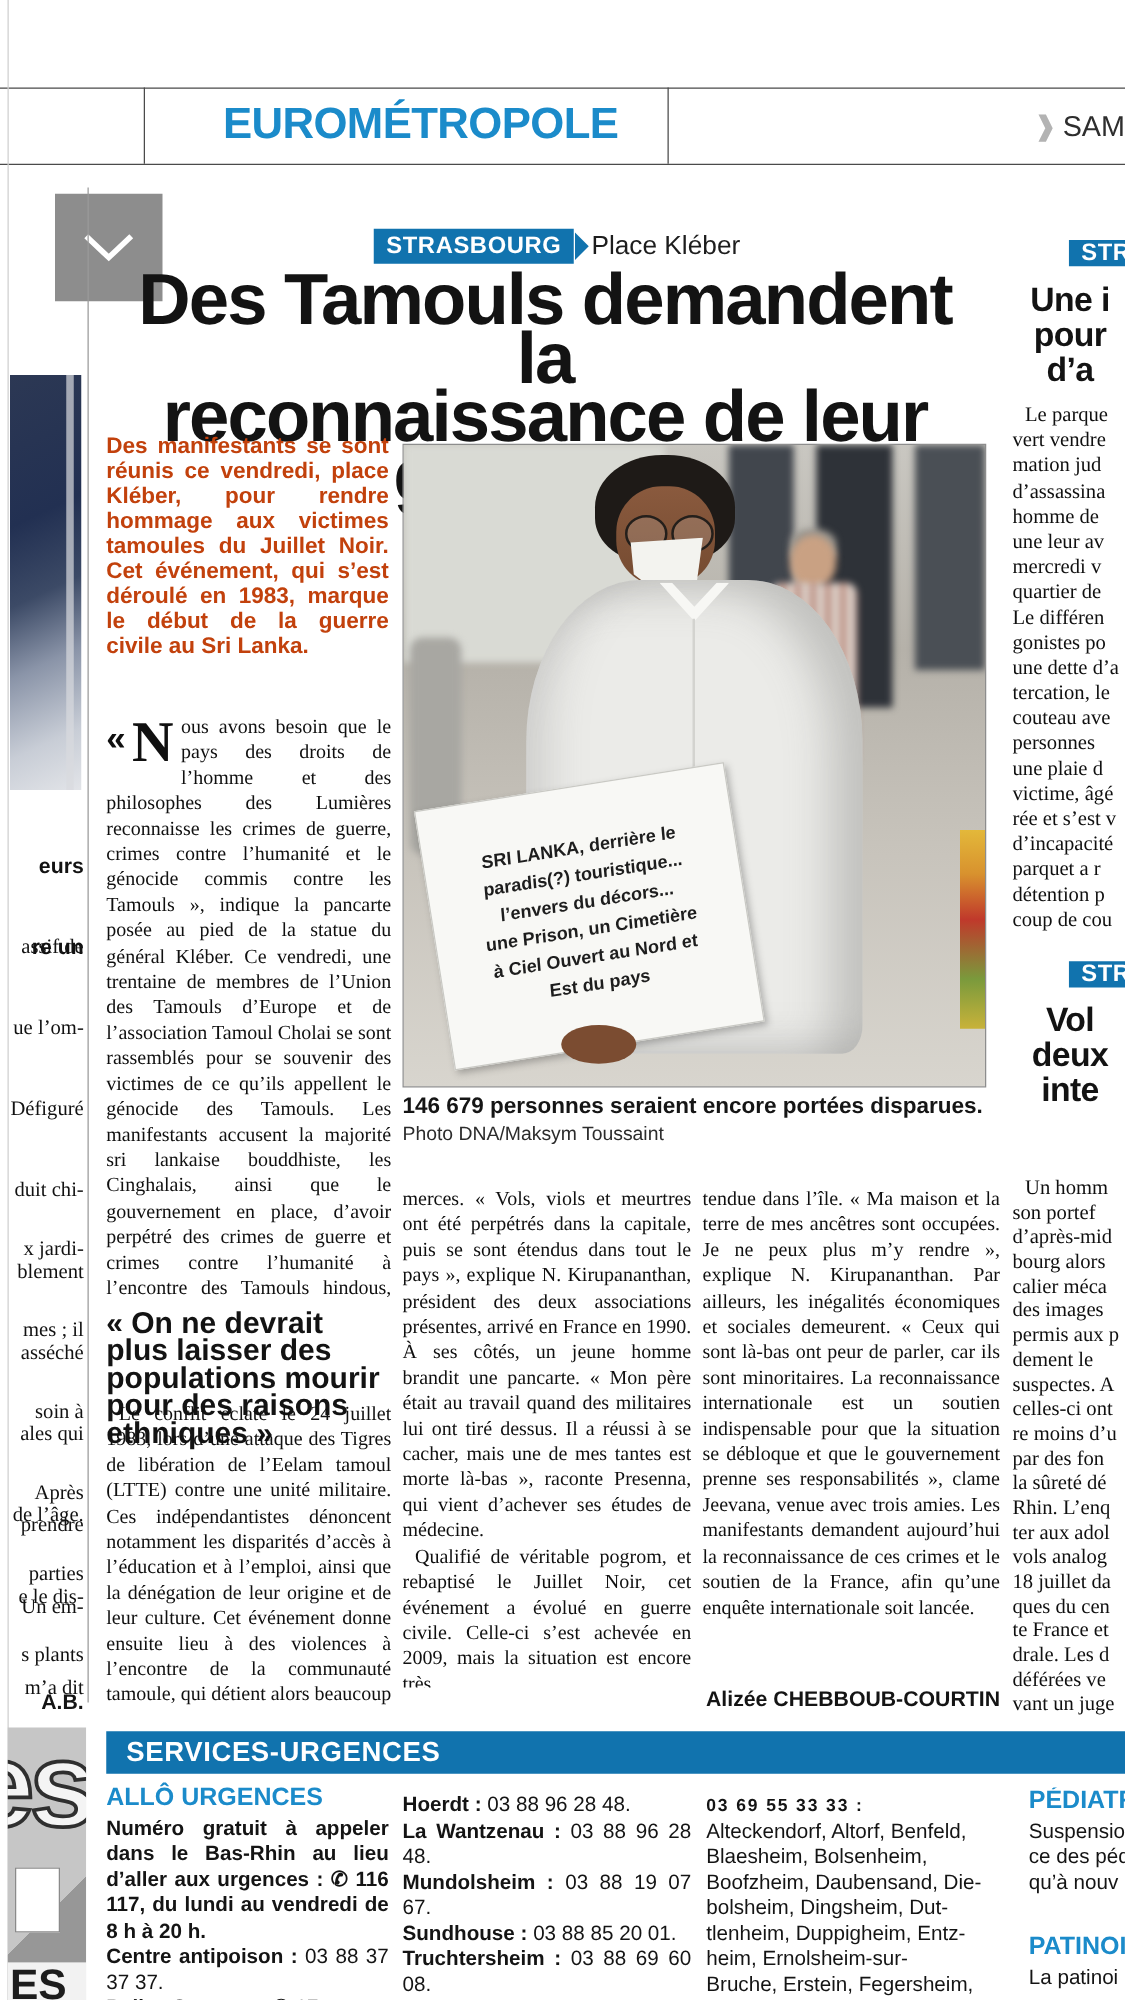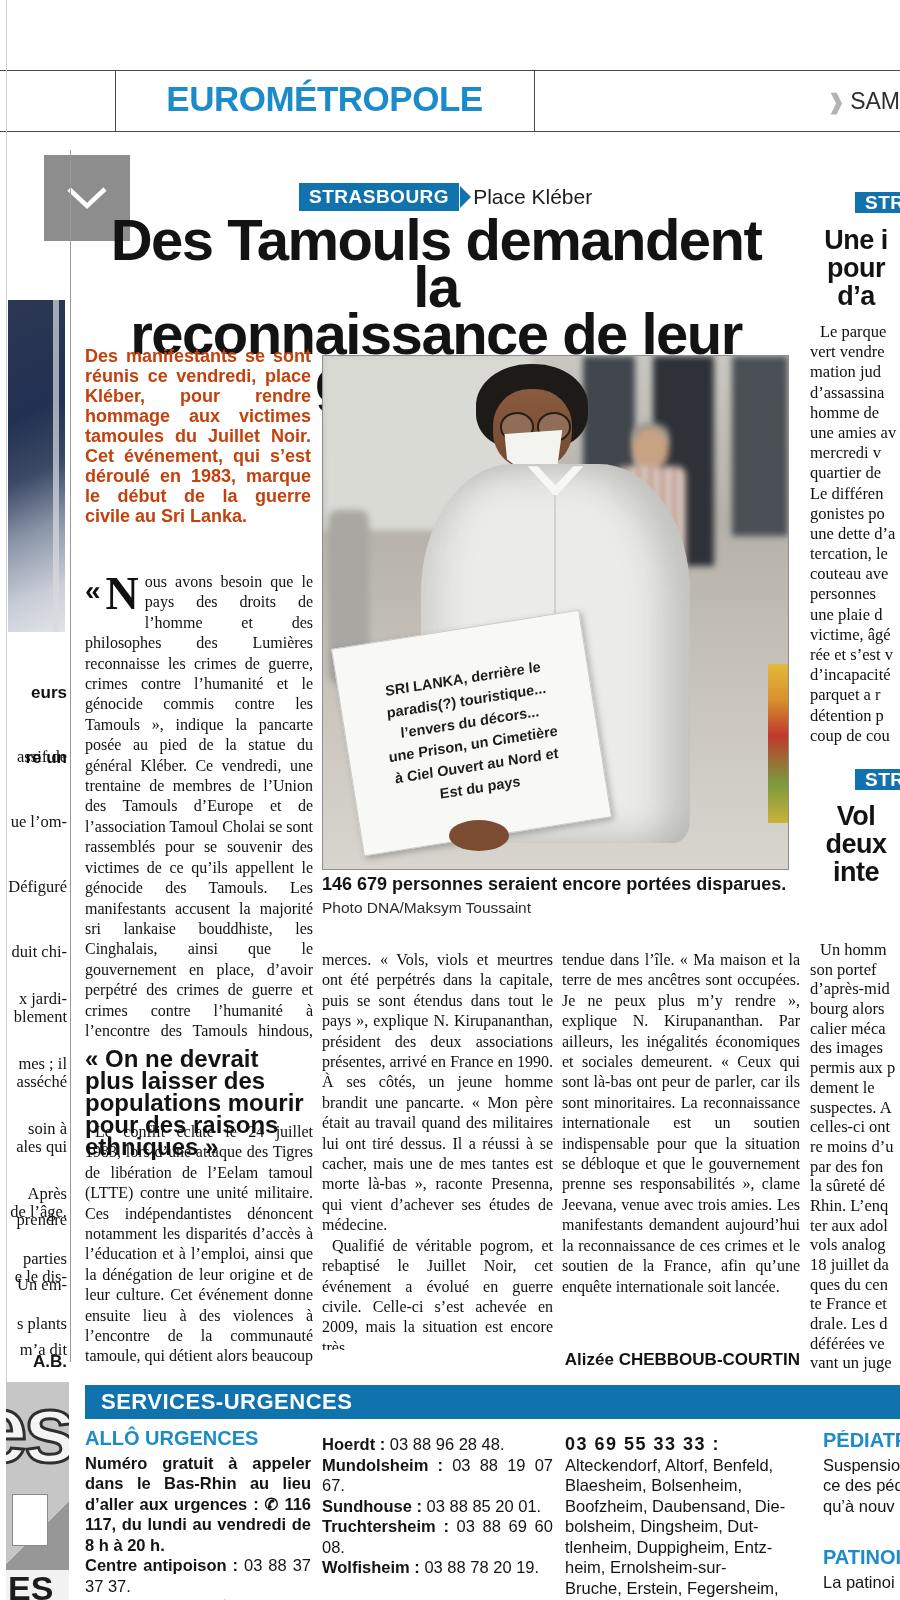--- a/index.html
+++ b/index.html
@@ -4,21 +4,21 @@
 <style>
   html,body{margin:0;padding:0;background:#ffffff;}
   .page{position:relative;width:900px;height:1600px;background:#ffffff;overflow:hidden;
         font-family:"Liberation Sans",sans-serif;color:#141414;}
 
   
   .hline{position:absolute;background:#4a4a4a;height:1px;}
   .vline{position:absolute;background:#4a4a4a;width:1px;}
   .page-fold{position:absolute;left:6px;top:0;width:1px;height:1600px;background:#cfcfcf;}
   .section-title{position:absolute;left:115px;top:79px;width:419px;text-align:center;
-                 font-size:35px;font-weight:700;letter-spacing:-0.5px;color:#1b8bca;}
+                 font-size:35px;font-weight:700;letter-spacing:-0.5px;color:#1b8bca;padding-left:12px;}
   .header-right{position:absolute;right:0px;top:88px;display:flex;align-items:center;gap:5px;
                 font-size:23px;color:#2e2e2e;}
   .header-right .chev{color:#b3b3b3;font-size:21px;font-weight:700;}
 
   
   .overlay-btn{position:absolute;left:44px;top:155px;width:86px;height:86px;background:#8d8d8d;
                display:flex;align-items:center;justify-content:center;cursor:pointer;}
 
   
   .left-strip{position:absolute;left:6px;top:0;width:63px;height:1600px;overflow:hidden;}
@@ -116,21 +116,21 @@
 
   
   .svc-banner{position:absolute;left:85px;top:1385px;width:815px;height:34px;background:#1173ae;
               color:#ffffff;font-weight:700;font-size:22px;line-height:34px;padding-left:16px;
               box-sizing:border-box;letter-spacing:.5px;}
   .svc-col{position:absolute;font-size:16.5px;line-height:20.5px;color:#141414;}
   .svc-heading{color:#1b8bca;font-weight:700;font-size:20px;margin-bottom:4px;}
   .svc-intro{font-weight:700;text-align:justify;}
   .svc-entry{text-align:justify;}
   .svc-label{font-weight:700;}
-  .svc-number{font-weight:700;font-size:18px;letter-spacing:1.5px;}
+  .svc-number{font-weight:700;font-size:14px;letter-spacing:1.5px;}
   .svc-town{height:20.5px;white-space:nowrap;}
   .svc-gap{height:14px;}
 </style>
 </head>
 <body>
 
 <div class="page">
 
   <div class="hline" style="left:0;top:70px;width:900px;"></div>
   <div class="hline" style="left:0;top:131px;width:900px;"></div>
@@ -337,21 +337,21 @@
       <div><span>Une i</span></div>
       <div><span>pour</span></div>
       <div><span>d’a</span></div>
     </div>
   <div class="rcol-lines" style="top:322px;height:428px;">
       <div><span>Le parque</span></div>
       <div><span>vert vendre</span></div>
       <div><span>mation jud</span></div>
       <div><span>d’assassina</span></div>
       <div><span>homme de</span></div>
-      <div><span>une amies av</span></div>
+      <div><span>une leur av</span></div>
       <div><span>mercredi v</span></div>
       <div><span>quartier de</span></div>
       <div><span>Le différen</span></div>
       <div><span>gonistes po</span></div>
       <div><span>une dette d’a</span></div>
       <div><span>tercation, le</span></div>
       <div><span>couteau ave</span></div>
       <div><span>personnes</span></div>
       <div><span>une plaie d</span></div>
       <div><span>victime, âgé</span></div>
@@ -402,20 +402,21 @@
     <div class="svc-intro">Numéro gratuit à appeler dans le Bas-Rhin au lieu d’aller aux urgences : ✆ 116 117, du lundi au vendredi de 8 h à 20 h.</div>
     <div>
         <div class="svc-entry"><span class="svc-label">Centre antipoison :</span> <span>03 88 37 37 37.</span></div>
         <div class="svc-entry"><span class="svc-label">Police Secours :</span> <span>✆ 17.</span></div>
       </div>
   </div>
 
   <div class="svc-col" style="left:322px;top:1434px;width:231px;">
     <div>
         <div class="svc-entry"><span class="svc-label">Hoerdt :</span> <span>03 88 96 28 48.</span></div>
+        <div class="svc-entry"><span class="svc-label">La Wantzenau :</span> <span>03 88 96 28 48.</span></div>
         <div class="svc-entry"><span class="svc-label">Mundolsheim :</span> <span>03 88 19 07 67.</span></div>
         <div class="svc-entry"><span class="svc-label">Sundhouse :</span> <span>03 88 85 20 01.</span></div>
         <div class="svc-entry"><span class="svc-label">Truchtersheim :</span> <span>03 88 69 60 08.</span></div>
         <div class="svc-entry"><span class="svc-label">Wolfisheim :</span> <span>03 88 78 20 19.</span></div>
       </div>
   </div>
 
   <div class="svc-col" style="left:565px;top:1434px;width:236px;">
     <div class="svc-number">03 69 55 33 33 :</div>
     <div>

